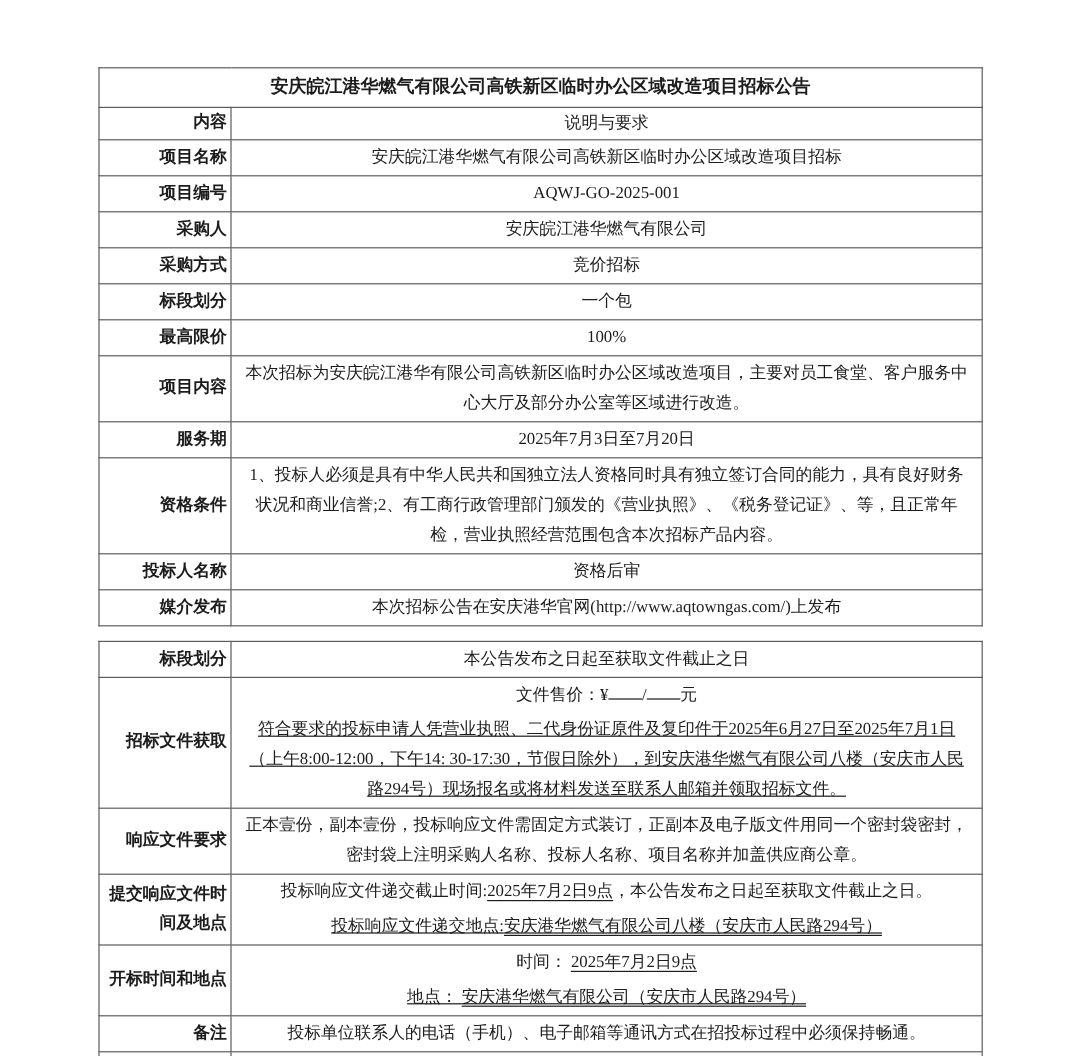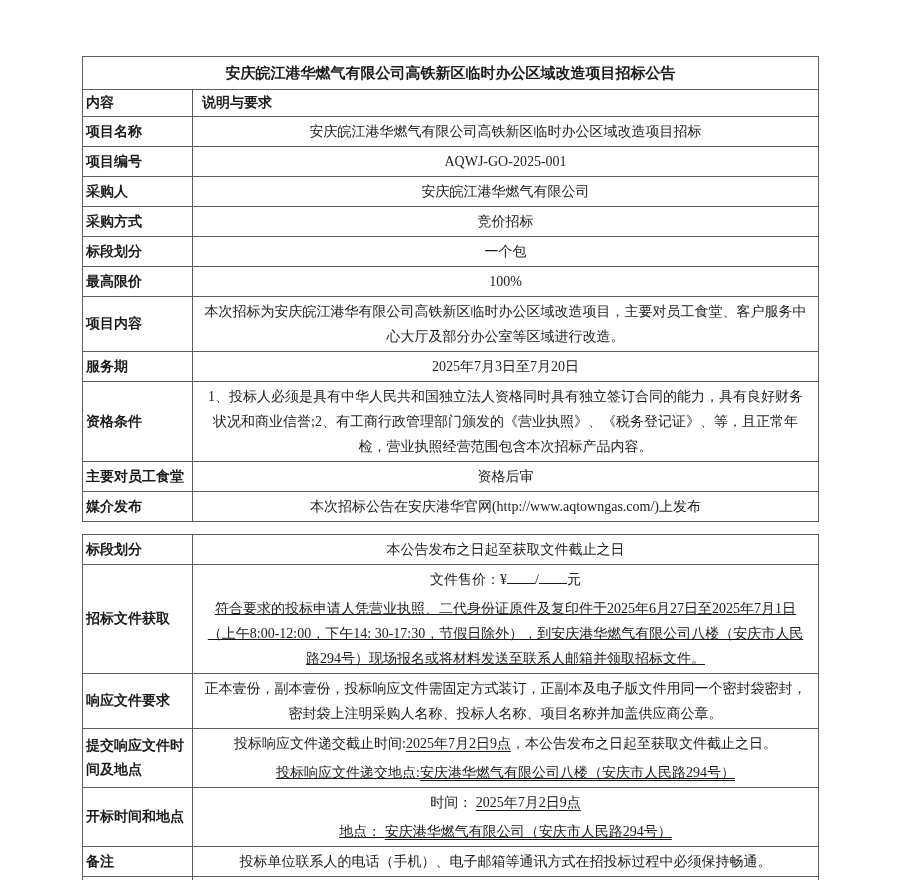--- a/index.html
+++ b/index.html
@@ -29,30 +29,30 @@
     vertical-align:middle;
   }
   .title-cell{
     text-align:center;
     font-weight:bold;
     font-size:15px;
     padding:6px 20px;
     line-height:20px;
   }
   .label-cell{
-    text-align:left;
+    text-align:right;
     font-weight:bold;
     font-size:14px;
     padding:1px 3px;
     line-height:24px;
     margin-left:35px;
   }
   .header-row .content-cell{
-    text-align:left;
-    font-weight:bold;
+    text-align:center;
+    font-weight:normal;
   }
   .content-cell{
     font-size:14px;
     padding:1px 9px;
     text-align:center;
   }
   .para{
     line-height:25px;
     margin:1px 0;
   }
@@ -136,21 +136,21 @@
             <div class="para"><span>2025年7月3日至7月20日</span></div>
           </td>
         </tr>
         <tr>
           <td class="label-cell">资格条件</td>
           <td class="content-cell">
             <div class="para"><span>1、投标人必须是具有中华人民共和国独立法人资格同时具有独立签订合同的能力，具有良好财务状况和商业信誉;2、有工商行政管理部门颁发的《营业执照》、《税务登记证》、等，且正常年检，营业执照经营范围包含本次招标产品内容。</span></div>
           </td>
         </tr>
         <tr>
-          <td class="label-cell">主要对员工食堂</td>
+          <td class="label-cell">投标人名称</td>
           <td class="content-cell">
             <div class="para"><span>资格后审</span></div>
           </td>
         </tr>
         <tr>
           <td class="label-cell">媒介发布</td>
           <td class="content-cell">
             <div class="para"><span>本次招标公告在安庆港华官网(http://www.aqtowngas.com/)上发布</span></div>
           </td>
         </tr>

